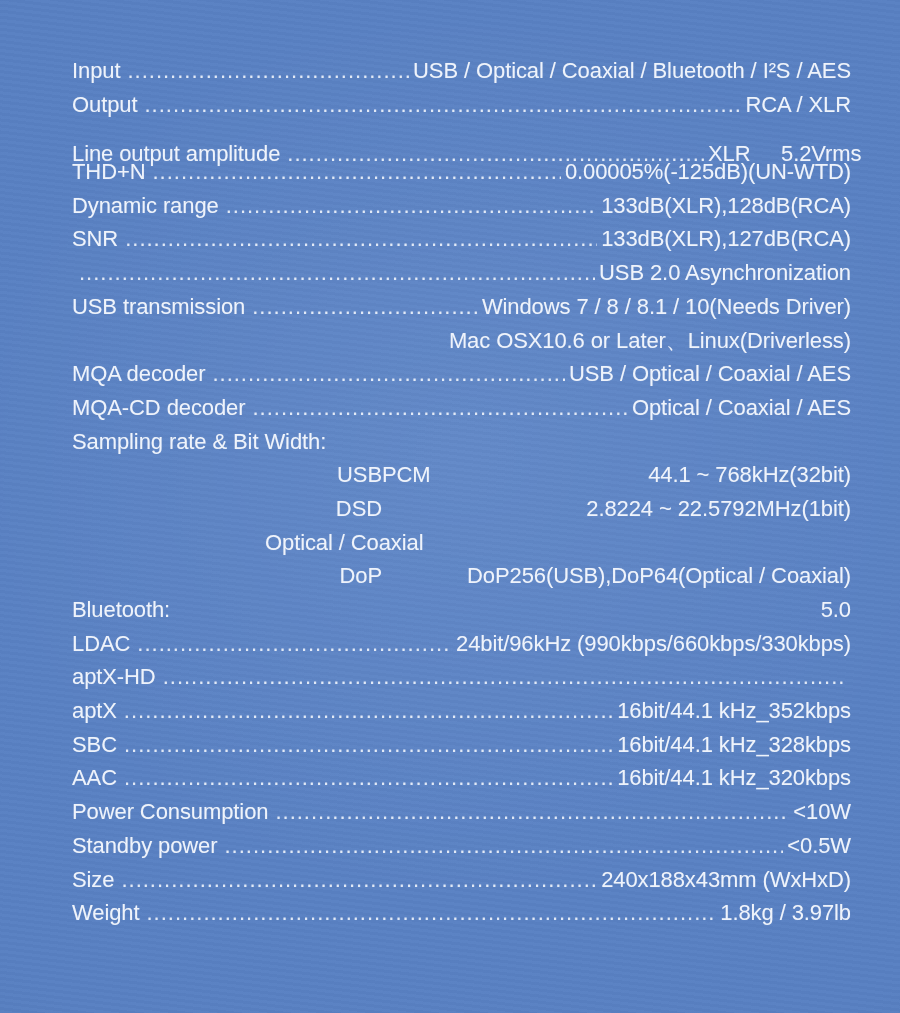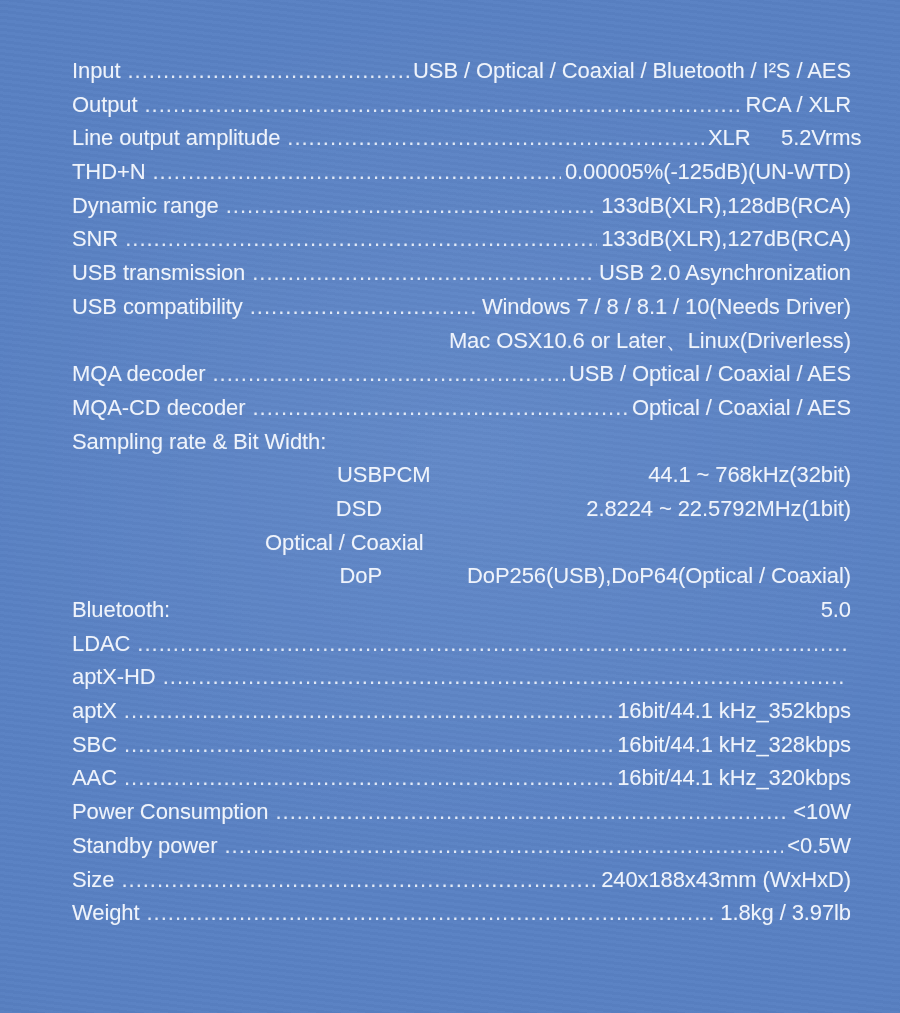--- a/index.html
+++ b/index.html
@@ -42,21 +42,21 @@
     overflow: hidden;
     white-space: nowrap;
     letter-spacing: 1px;
     margin: 0 4px 0 7px;
     opacity: 0.92;
   }
   .value { flex: none; }
   .fill { flex: 1 1 auto; }
   .src { flex: none; min-width: 117px; }
   .fmt { flex: none; }
-  .vcol1 { flex: none; width: 73px; }
+  .vcol1 { flex: none; width: 73px; margin-top: 16px; }
   .vcol2 { flex: none; width: 70px; text-align: right; }
 </style>
 </head>
 <body>
 
 <div class="page">
   <div class="specs">
 
     <div class="row">
       <span class="label">Input</span>
@@ -90,27 +90,26 @@
       <span class="value">133dB(XLR),128dB(RCA)</span>
     </div>
 
     <div class="row">
       <span class="label">SNR</span>
       <span class="dots">....................................................................................................................................................................................................................................................................</span>
       <span class="value">133dB(XLR),127dB(RCA)</span>
     </div>
 
     <div class="row">
+      <span class="dots">....................................................................................................................................................................................................................................................................</span>
+      <span class="value">USB 2.0 Asynchronization</span>
+    </div>
+
+    <div class="row">
       <span class="label">USB transmission</span>
-      <span class="dots">....................................................................................................................................................................................................................................................................</span>
-      <span class="value">USB 2.0 Asynchronization</span>
-    </div>
-
-    <div class="row">
-      <span class="label">USB compatibility</span>
       <span class="dots">....................................................................................................................................................................................................................................................................</span>
       <span class="value">Windows 7 / 8 / 8.1 / 10(Needs Driver)</span>
     </div>
 
     <div class="row right">
       <span class="value">Mac OSX10.6 or Later、Linux(Driverless)</span>
     </div>
 
     <div class="row">
       <span class="label">MQA decoder</span>
@@ -157,20 +156,21 @@
 
     <div class="row">
       <span class="label">Bluetooth:</span>
       <span class="fill"></span>
       <span class="value">5.0</span>
     </div>
 
     <div class="row">
       <span class="label">LDAC</span>
       <span class="dots">....................................................................................................................................................................................................................................................................</span>
+      <span class="value">24bit/96kHz (990kbps/660kbps/330kbps)</span>
     </div>
 
     <div class="row">
       <span class="label">aptX-HD</span>
       <span class="dots">....................................................................................................................................................................................................................................................................</span>
     </div>
 
     <div class="row">
       <span class="label">aptX</span>
       <span class="dots">....................................................................................................................................................................................................................................................................</span>

